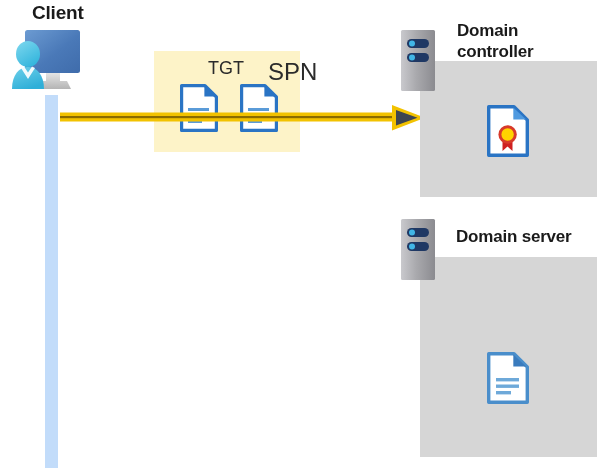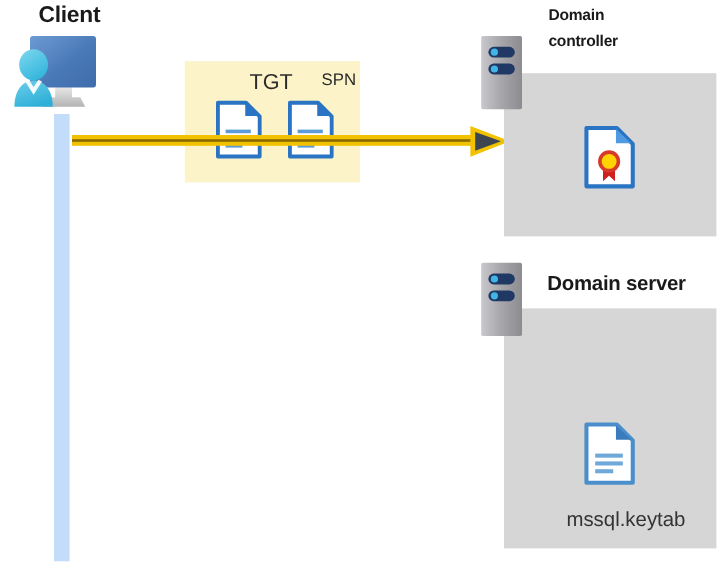--- a/index.html
+++ b/index.html
@@ -38,37 +38,37 @@
     white-space: pre;
     margin-left: 31px;
   }
 
   #client-title {
     left: 32px; top: 2px;
     font-size: 19px;
     line-height: 22px;
   }
   #dc-title {
-    left: 457px; top: 2px;
-    font-size: 13px;
+    left: 457px; top: 20px;
+    font-size: 17px;
     line-height: 21px;
     text-align: left;
   }
   #linux-title {
     left: 456px; top: 226px;
     font-size: 17px;
     line-height: 21px;
   }
   #tgt-label {
     left: 177px; top: 58px;
     font-size: 18px;
   }
   #spn-label {
     left: 237px; top: 58px;
-    font-size: 14px;
+    font-size: 24px;
   }
   #keytab-label {
     left: 441px; top: 423px;
     font-size: 17px;
     color: #333333;
   }
 
   
   #client-lifeline {
     position: absolute;
@@ -287,15 +287,14 @@
   <div id="keytab-icon">
     <svg width="42" height="52" viewBox="0 0 42 52">
       <path d="M1.7 1.7 H27 L40.3 15 V50.3 H1.7 Z" fill="#ffffff" stroke="#4a8ecb" stroke-width="3.4" stroke-linejoin="round"></path>
       <path d="M26.3 2.4 V14.4 H39 Z" fill="#3a7bbd"></path>
       <rect x="9" y="26" width="23" height="3.4" fill="#6ea9d9"></rect>
       <rect x="9" y="32.5" width="23" height="3.4" fill="#6ea9d9"></rect>
       <rect x="9" y="39" width="15" height="3.4" fill="#6ea9d9"></rect>
     </svg>
   </div>
 
-  <div class="label-plain" id="keytab-label">mssql.keytab</div>
 
 </div>
 
 </body></html>

